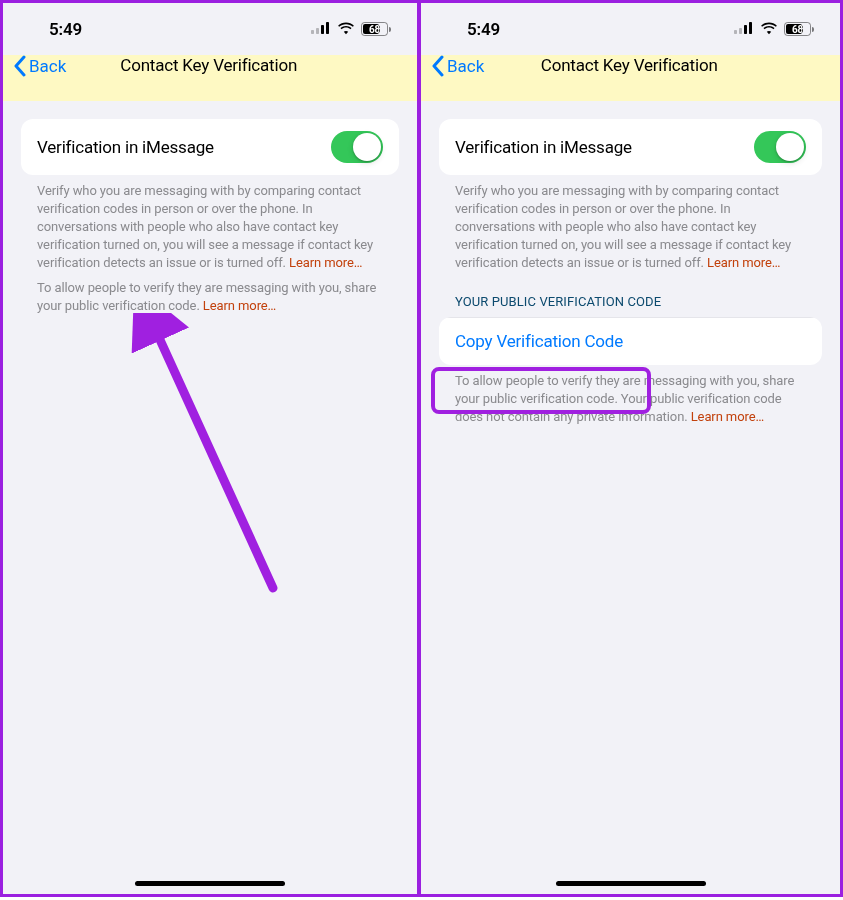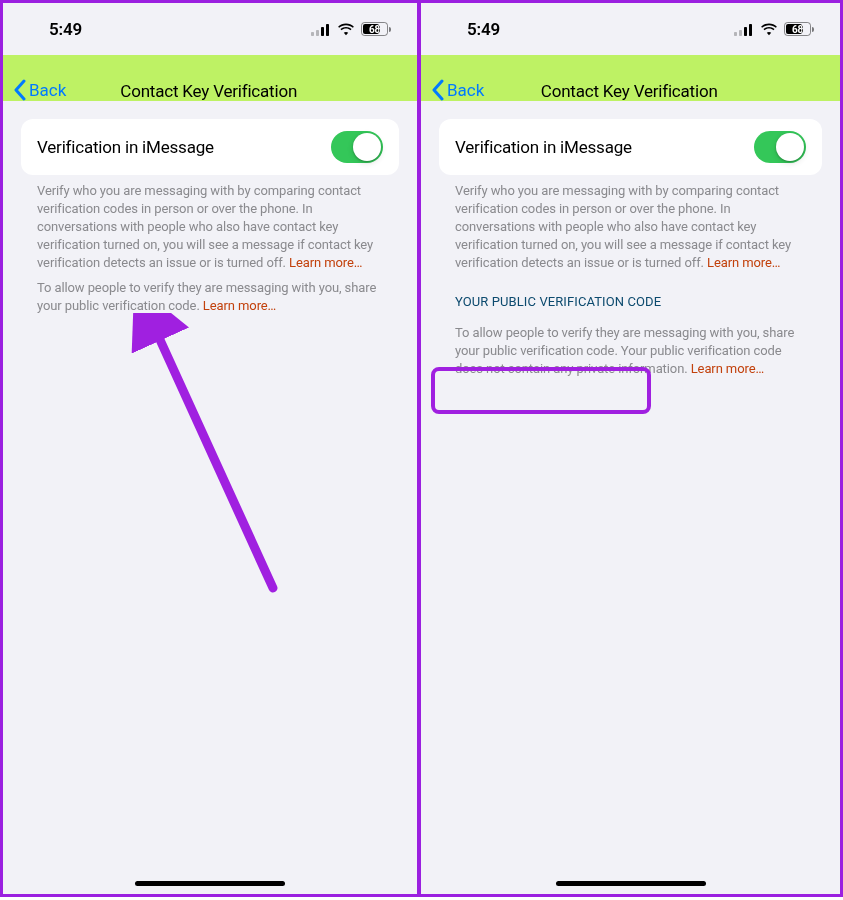--- a/index.html
+++ b/index.html
@@ -5,30 +5,30 @@
     *{margin:0;padding:0;box-sizing:border-box;font-family:-apple-system,BlinkMacSystemFont,"Segoe UI",Roboto,Helvetica,Arial,sans-serif;-webkit-font-smoothing:antialiased}
     body{background:#fff;display:flex;width:843px;height:900px;overflow:hidden}
 
     .frame{height:897px;border:3px solid #9b20e0;background:#f2f2f7;position:relative;display:flex;flex-direction:column}
     .frame.left{width:419px;border-right-width:2px}
     .frame.right{flex:1;border-left-width:2px}
 
     
     .status-bar{height:52px;display:flex;align-items:center;justify-content:space-between;padding:0 26px 0 46px;background:#f2f2f7}
     .status-time{font-size:17px;font-weight:600;letter-spacing:-0.2px}
-    .status-icons{display:flex;align-items:flex-end;gap:6px}
+    .status-icons{display:flex;align-items:flex-start;gap:6px}
     .wifi-icon svg,.signal-icon svg{display:block}
     .battery{display:flex;align-items:center;position:relative}
     .bat-body{width:27px;height:14px;border:1px solid rgba(0,0,0,.45);border-radius:3.5px;position:relative;display:flex;align-items:center;padding:1px}
     .bat-fill{height:100%;background:#000;border-radius:2px}
     .bat-txt{position:absolute;left:0;right:0;text-align:center;font-size:10px;font-weight:700;color:#fff;mix-blend-mode:difference;letter-spacing:-0.2px}
     .bat-nub{width:2px;height:5px;background:rgba(0,0,0,.5);border-radius:0 2px 2px 0;margin-left:1px}
 
     
-    .nav{display:flex;align-items:flex-end;height:46px;padding:0 10px;background:#bef264}
+    .nav{display:flex;align-items:flex-start;height:46px;padding:0 10px;background:#fef9c3}
     .back{display:flex;align-items:center;gap:3px;color:#007aff;font-size:17px}
     .back svg{display:block}
     .title{flex:1;text-align:center;font-size:17px;font-weight:400;letter-spacing:-0.2px;margin-left:-56px}
 
     .content{padding:0 18px;overflow:hidden;flex:1}
 
     .cell-group{background:#fff;border-radius:12px;overflow:hidden}
     .first-group{margin-top:18px}
     .cell{display:flex;align-items:center;justify-content:space-between;padding:12px 16px;min-height:48px}
     .cell-label{font-size:17px;letter-spacing:-0.2px}
@@ -176,20 +176,23 @@
       </div>
     </div>
     <div class="footer-text">
       <span>Verify who you are messaging with by comparing contact verification codes in person or over the phone. In conversations with people who also have contact key verification turned on, you will see a message if contact key verification detects an issue or is turned off.</span>
       <span class="learn-link">Learn more…</span>
     </div>
 
     <div class="section-header">YOUR PUBLIC VERIFICATION CODE</div>
 
     <div class="cell-group second-group-right">
+      <div class="cell sep">
+        <span class="action-link">Copy Verification Code</span>
+      </div>
     </div>
     <div class="footer-text">
       <span>To allow people to verify they are messaging with you, share your public verification code. Your public verification code does not contain any private information. </span><span class="learn-link">Learn more…</span>
     </div>
   </div>
 
   <div class="hl hl-copy"></div>
   <div class="home-ind"></div>
 </div>
 

